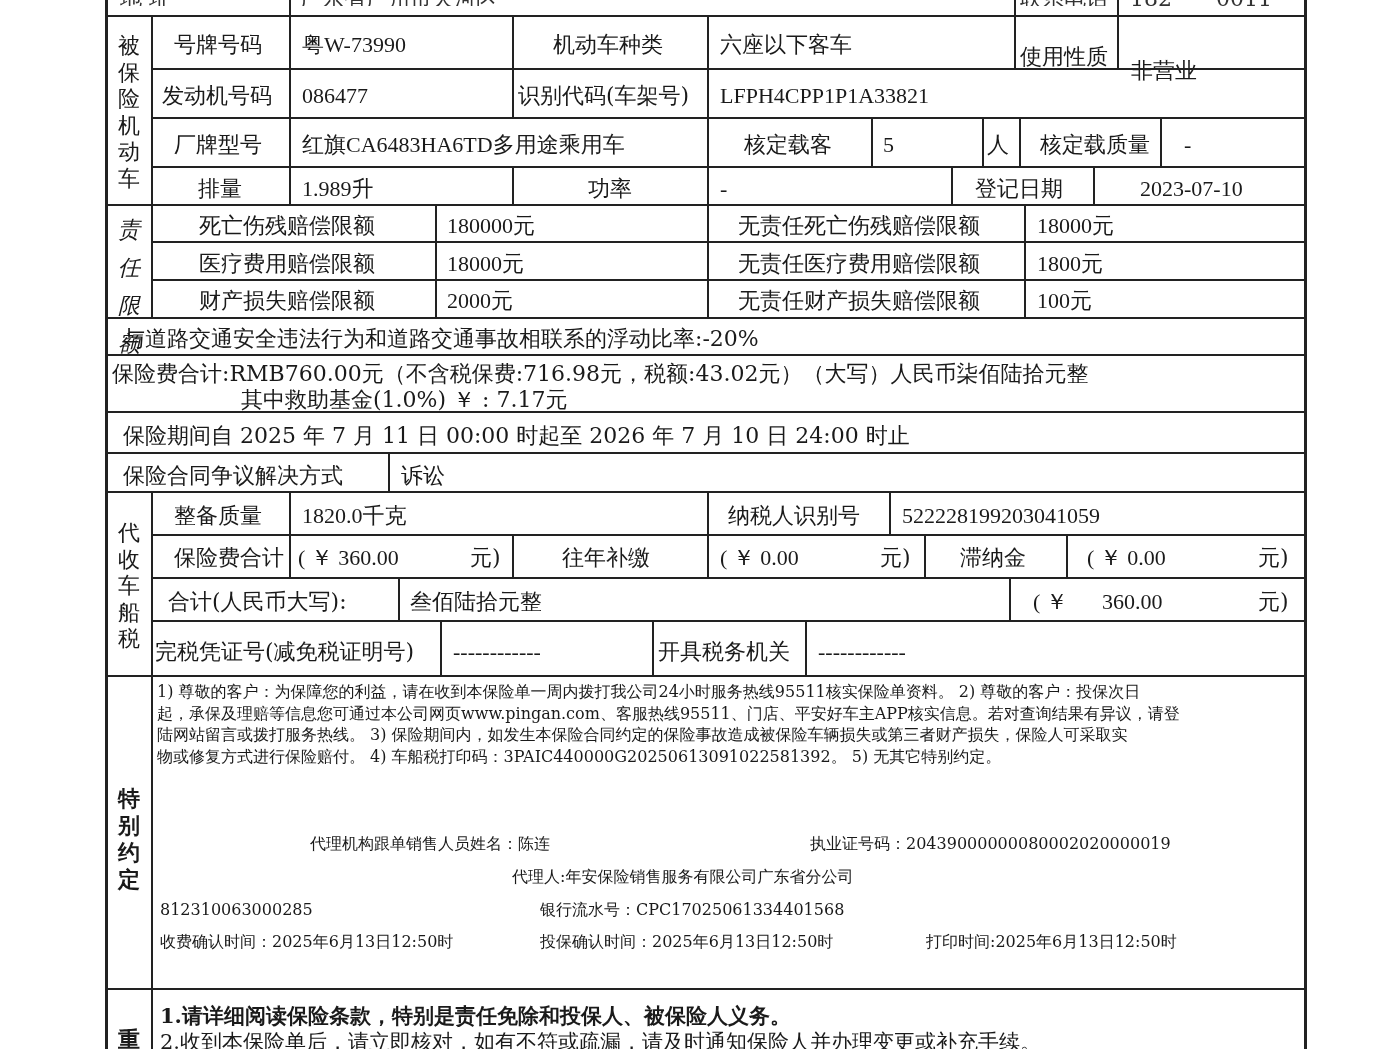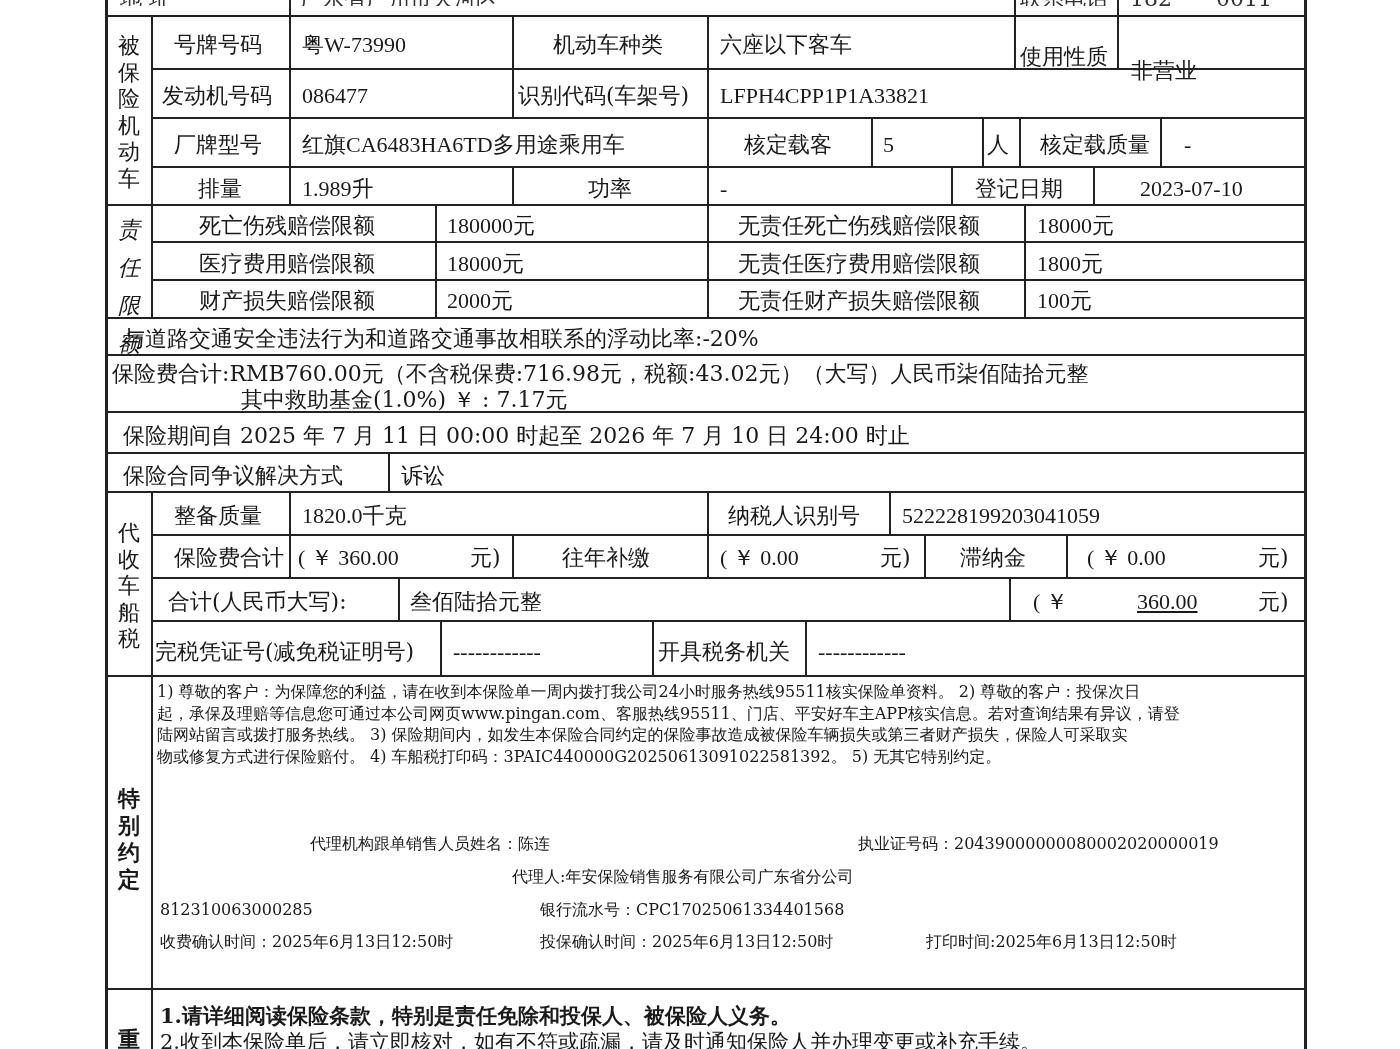--- a/index.html
+++ b/index.html
@@ -153,21 +153,21 @@
   <div class="vl" style="left:1066px;top:534px;height:44px;"></div>
   <div class="t tm" style="left:1087px;top:545px;">( ￥  0.00</div>
   <div class="t" style="left:1258px;top:545px;">元)</div>
   <div class="hl" style="left:151px;top:577px;width:1155px;"></div>
 
   <div class="t" style="left:168px;top:589px;">合计(人民币大写):</div>
   <div class="vl" style="left:398px;top:577px;height:44px;"></div>
   <div class="t" style="left:410px;top:589px;">叁佰陆拾元整</div>
   <div class="vl" style="left:1009px;top:577px;height:44px;"></div>
   <div class="t tm" style="left:1033px;top:589px;">( ￥</div>
-  <div class="t tm" style="left:1137px;top:589px;text-decoration:underline;">360.00</div>
+  <div class="t tm" style="left:1102px;top:589px;">360.00</div>
   <div class="t" style="left:1258px;top:589px;">元)</div>
   <div class="hl" style="left:151px;top:620px;width:1155px;"></div>
 
   <div class="t" style="left:155px;top:639px;">完税凭证号(减免税证明号)</div>
   <div class="vl" style="left:440px;top:620px;height:56px;"></div>
   <div class="t tm" style="left:453px;top:639px;">------------</div>
   <div class="vl" style="left:652px;top:620px;height:56px;"></div>
   <div class="t" style="left:658px;top:639px;">开具税务机关</div>
   <div class="vl" style="left:805px;top:620px;height:56px;"></div>
   <div class="t tm" style="left:818px;top:639px;">------------</div>
@@ -177,21 +177,21 @@
 <div>
   <div class="vert bold" style="left:116px;top:785px;font-size:22px;line-height:27px;">特别约定</div>
   <div class="vl" style="left:151px;top:675px;height:374px;"></div>
 
   <div class="t sm" style="left:157px;top:681px;">1) 尊敬的客户：为保障您的利益，请在收到本保险单一周内拨打我公司24小时服务热线95511核实保险单资料。 2) 尊敬的客户：投保次日</div>
   <div class="t sm" style="left:157px;top:703px;">起，承保及理赔等信息您可通过本公司网页www.pingan.com、客服热线95511、门店、平安好车主APP核实信息。若对查询结果有异议，请登</div>
   <div class="t sm" style="left:157px;top:724px;">陆网站留言或拨打服务热线。 3) 保险期间内，如发生本保险合同约定的保险事故造成被保险车辆损失或第三者财产损失，保险人可采取实</div>
   <div class="t sm" style="left:157px;top:746px;">物或修复方式进行保险赔付。 4) 车船税打印码：3PAIC440000G20250613091022581392。 5) 无其它特别约定。</div>
 
   <div class="t sm" style="left:310px;top:833px;">代理机构跟单销售人员姓名：陈连</div>
-  <div class="t sm" style="left:858px;top:833px;text-align:right;">执业证号码：20439000000080002020000019</div>
+  <div class="t sm" style="left:810px;top:833px;text-align:right;">执业证号码：20439000000080002020000019</div>
   <div class="t sm" style="left:512px;top:866px;">代理人:年安保险销售服务有限公司广东省分公司</div>
   <div class="t sm" style="left:160px;top:899px;">812310063000285</div>
   <div class="t sm" style="left:540px;top:899px;">银行流水号：CPC17025061334401568</div>
   <div class="t sm" style="left:160px;top:931px;">收费确认时间：2025年6月13日12:50时</div>
   <div class="t sm" style="left:540px;top:931px;">投保确认时间：2025年6月13日12:50时</div>
   <div class="t sm" style="left:926px;top:931px;">打印时间:2025年6月13日12:50时</div>
 </div>
 <div class="hl" style="left:105px;top:988px;width:1201px;"></div>
 
 <div>

